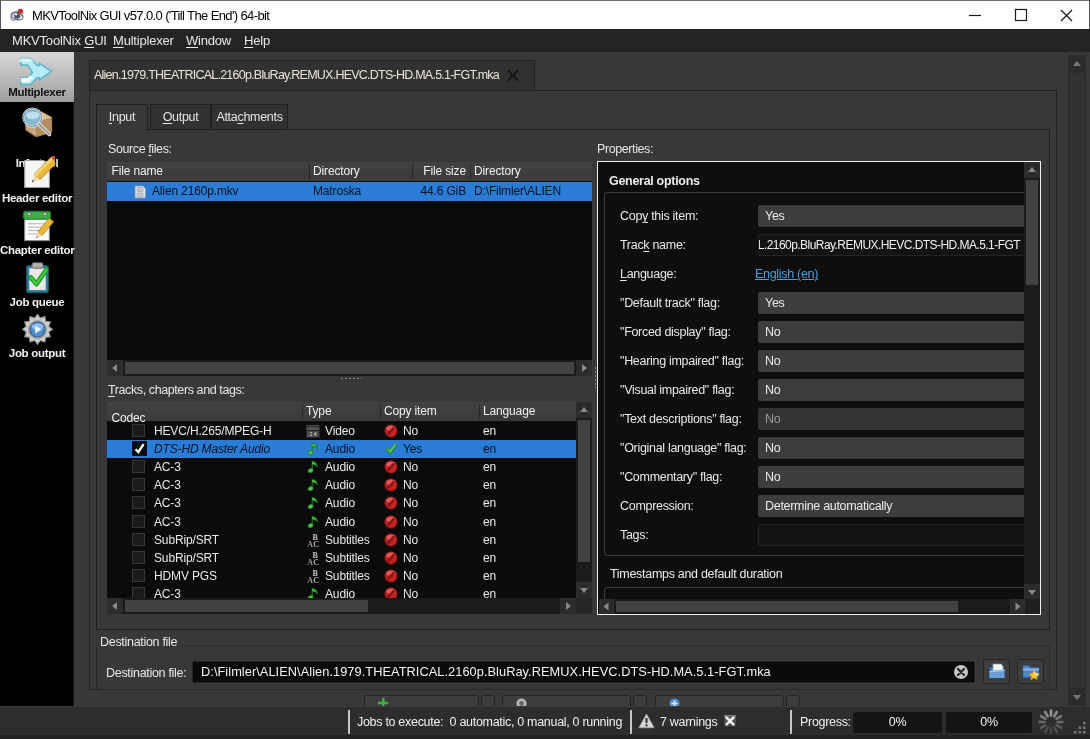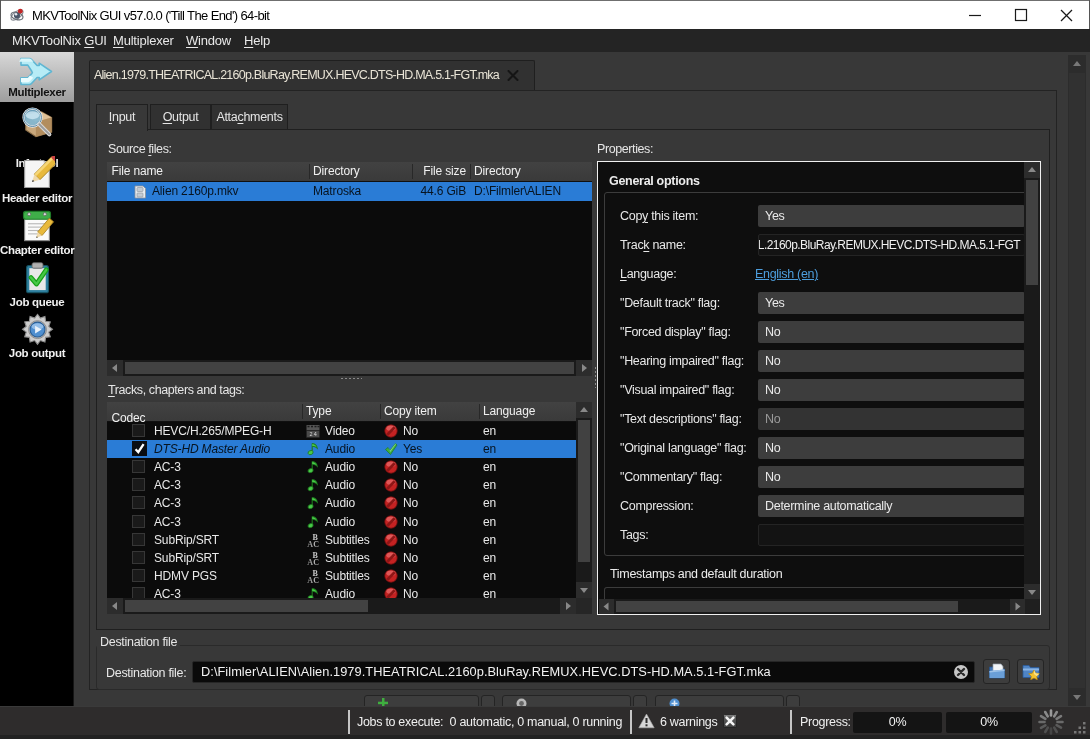--- a/index.html
+++ b/index.html
@@ -493,21 +493,21 @@
 
 <div class="abs statusbar"></div>
 <div class="abs ssep" style="left:348px;"></div>
 <div class="abs stext" style="left:357px;">Jobs to execute:&nbsp; 0 automatic, 0 manual, 0 running</div>
 <div class="abs ssep" style="left:630px;"></div>
 <svg class="abs" style="left:638px;top:713px" width="17" height="16" viewBox="0 0 17 16">
  <path d="M8.5 1 L16.2 14.8 H0.8 Z" fill="#d6d6d6" stroke="#a8a8a8" stroke-width="0.6"></path>
  <rect x="7.5" y="5" width="2" height="5" fill="#2d2d2d"></rect>
  <rect x="7.5" y="11.3" width="2" height="2" fill="#2d2d2d"></rect>
 </svg>
-<div class="abs stext" style="left:660px;">6 warnings</div>
+<div class="abs stext" style="left:660px;">7 warnings</div>
 <svg class="abs" style="left:722px;top:713px" width="16" height="16" viewBox="0 0 16 16">
  <defs>
       <linearGradient id="eg" x1="0" y1="0" x2="0" y2="1">
         <stop offset="0" stop-color="#8a8a8a"></stop>
         <stop offset="0.25" stop-color="#5a5a5a"></stop>
         <stop offset="1" stop-color="#3f3f3f"></stop>
       </linearGradient>
     </defs>
  <rect x="1.5" y="1.5" width="13" height="13" rx="1" fill="url(#eg)" stroke="#1f1f1f" stroke-width="0.8"></rect>
  <path d="M4.6 4.6 L11.4 11.4 M11.4 4.6 L4.6 11.4" stroke="#f4f4f4" stroke-width="2.6" stroke-linecap="round"></path>

